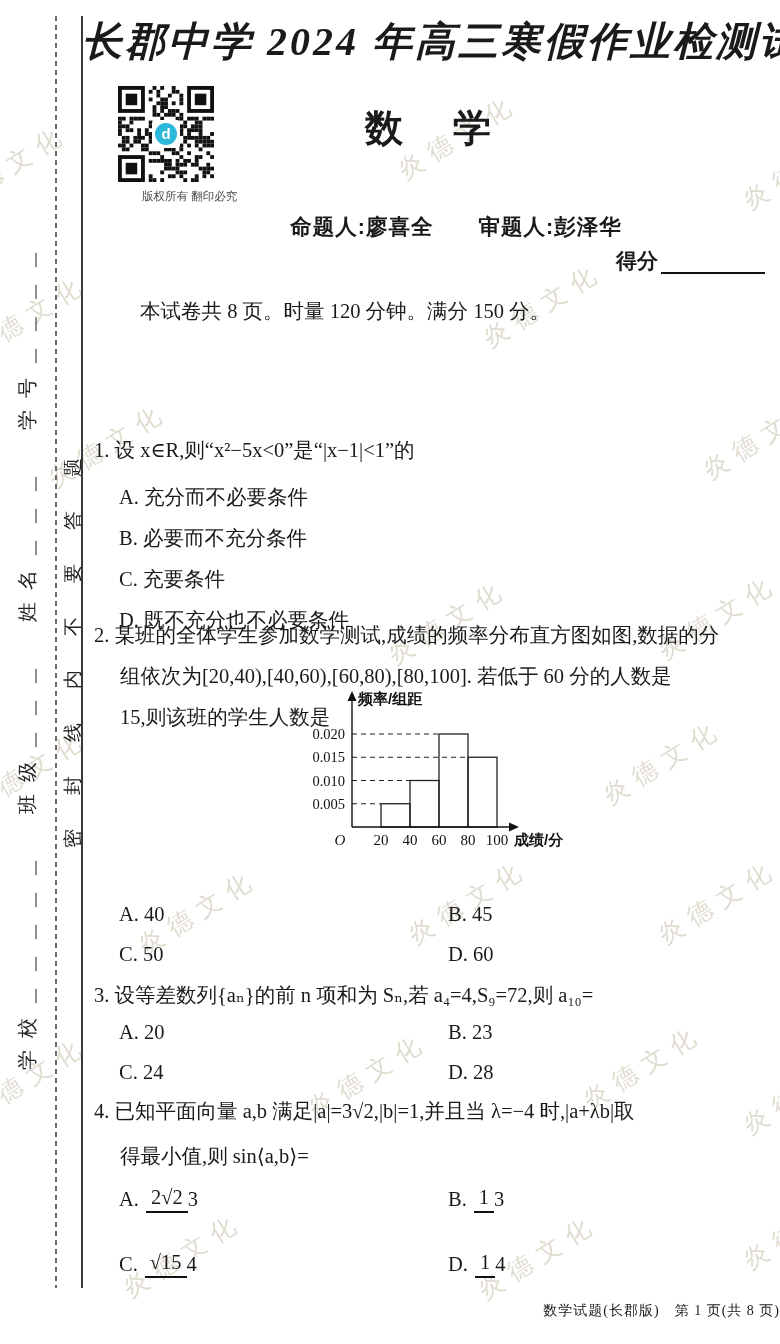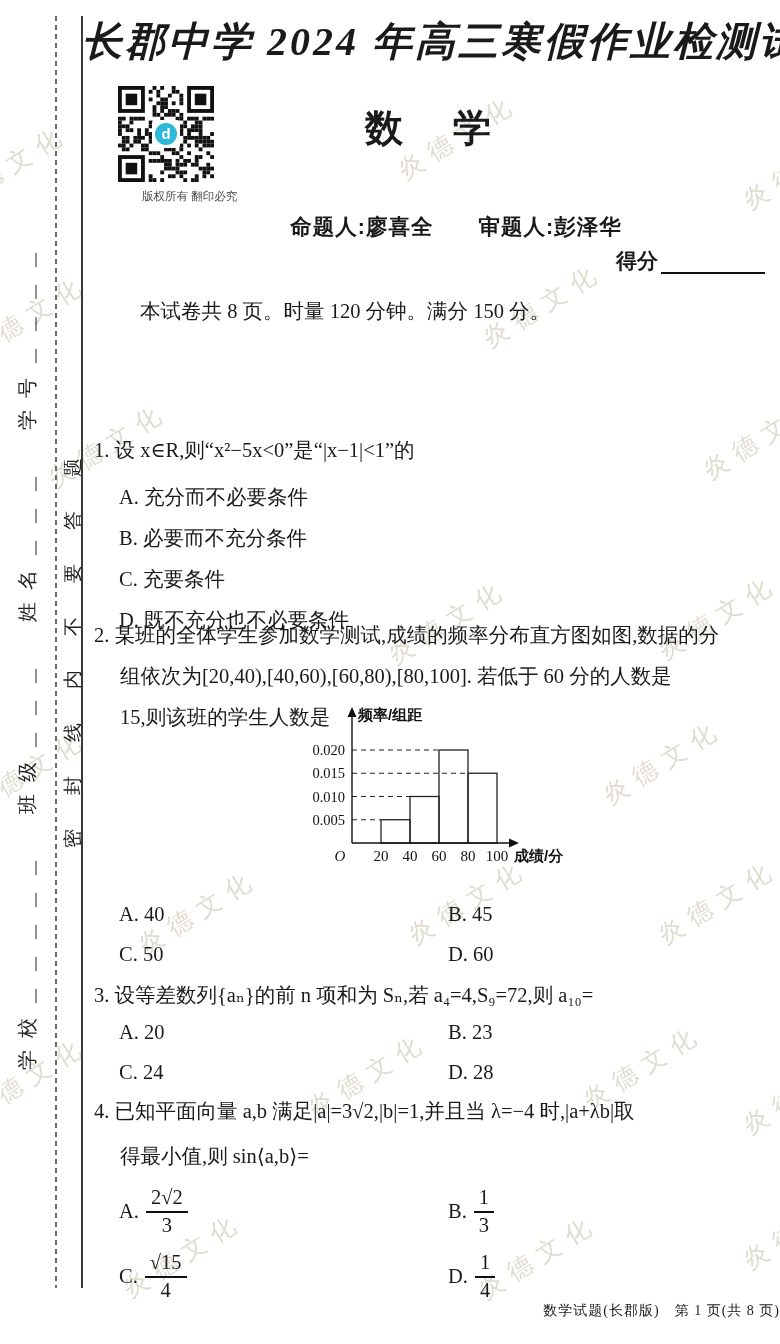--- a/index.html
+++ b/index.html
@@ -53,28 +53,28 @@
   }
   .score-label{position:absolute; left:616px; top:247px; font-size:21px; font-weight:bold;
     font-family:"Liberation Sans","DejaVu Sans",sans-serif;}
   .score-blank{position:absolute; left:661px; top:250px; width:104px; height:22px; border-bottom:2px solid #111;}
   .intro{position:absolute; left:140px; top:297px; font-size:20.5px;}
   
   .bodyline{position:absolute; font-size:20.5px; white-space:nowrap;}
   .sec-prefix{font-weight:bold; font-family:"Liberation Sans","DejaVu Sans",sans-serif;}
   .opt{position:absolute; font-size:20.5px; white-space:nowrap;}
   
-  .chart{position:absolute; left:290px; top:700px; width:290px; height:170px;}
+  .chart{position:absolute; left:290px; top:684px; width:290px; height:170px;}
   .chart svg{width:290px; height:170px; font-family:"Liberation Serif","DejaVu Serif",serif;}
   .chart text{fill:#111;}
   .axis-label{font-family:"Liberation Sans","DejaVu Sans",sans-serif; font-weight:bold; font-size:15px;}
   
   .fopt{position:absolute; display:flex; align-items:center; font-size:20.5px;}
   .fopt .flabel{margin-right:7px;}
-  .frac{display:inline-flex; flex-direction:column; align-items:center; line-height:1.15;text-align:center;}
+  .frac{display:inline-flex; flex-direction:row; align-items:center; line-height:1.15;text-align:center;}
   .frac .num{border-bottom:2px solid #111; padding:0 5px 1px;}
   .frac .den{padding-top:1px;}
   .footer{
     position:absolute; left:82px; top:1302px; width:698px; text-align:right;
     font-size:14px; letter-spacing:1px;
   }
 </style>
 </head>
 <body>
 

